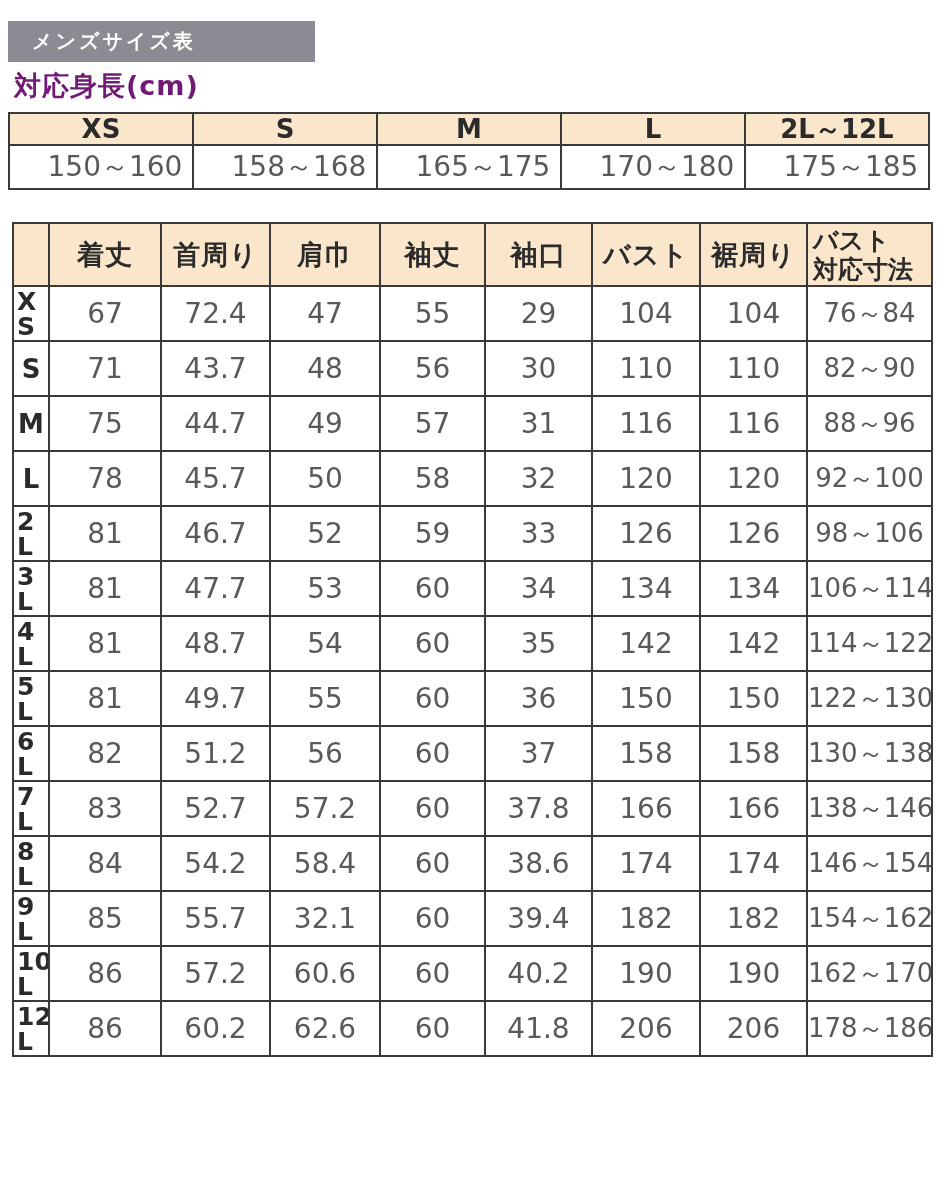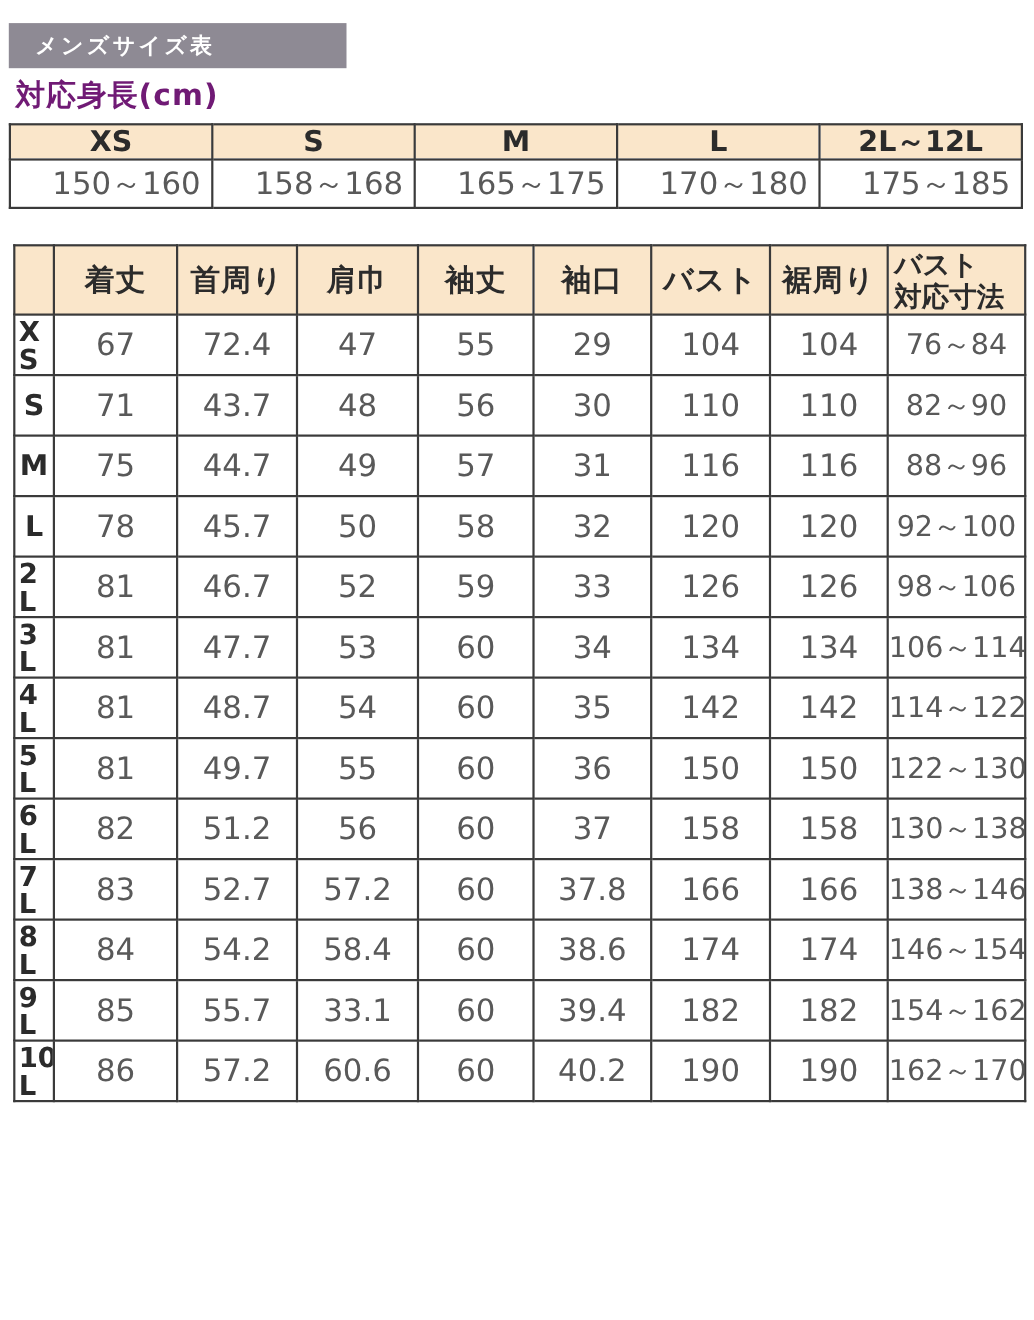--- a/index.html
+++ b/index.html
@@ -279,35 +279,49 @@
         <td>174</td>
         <td class="range">146～154</td>
       </tr>
       <tr>
         <th class="stacked">
           <div>9</div>
           <div>L</div>
         </th>
         <td>85</td>
         <td>55.7</td>
-        <td>33.1</td>
+        <td>32.1</td>
         <td>60</td>
         <td>39.4</td>
         <td>182</td>
         <td>182</td>
         <td class="range">154～162</td>
       </tr>
       <tr>
         <th class="stacked">
           <div>10</div>
           <div>L</div>
         </th>
         <td>86</td>
         <td>57.2</td>
         <td>60.6</td>
         <td>60</td>
         <td>40.2</td>
         <td>190</td>
         <td>190</td>
         <td class="range">162～170</td>
       </tr>
+      <tr>
+        <th class="stacked">
+          <div>12</div>
+          <div>L</div>
+        </th>
+        <td>86</td>
+        <td>60.2</td>
+        <td>62.6</td>
+        <td>60</td>
+        <td>41.8</td>
+        <td>206</td>
+        <td>206</td>
+        <td class="range">178～186</td>
+      </tr>
     </tbody>
 </table>
 
 </body></html>

